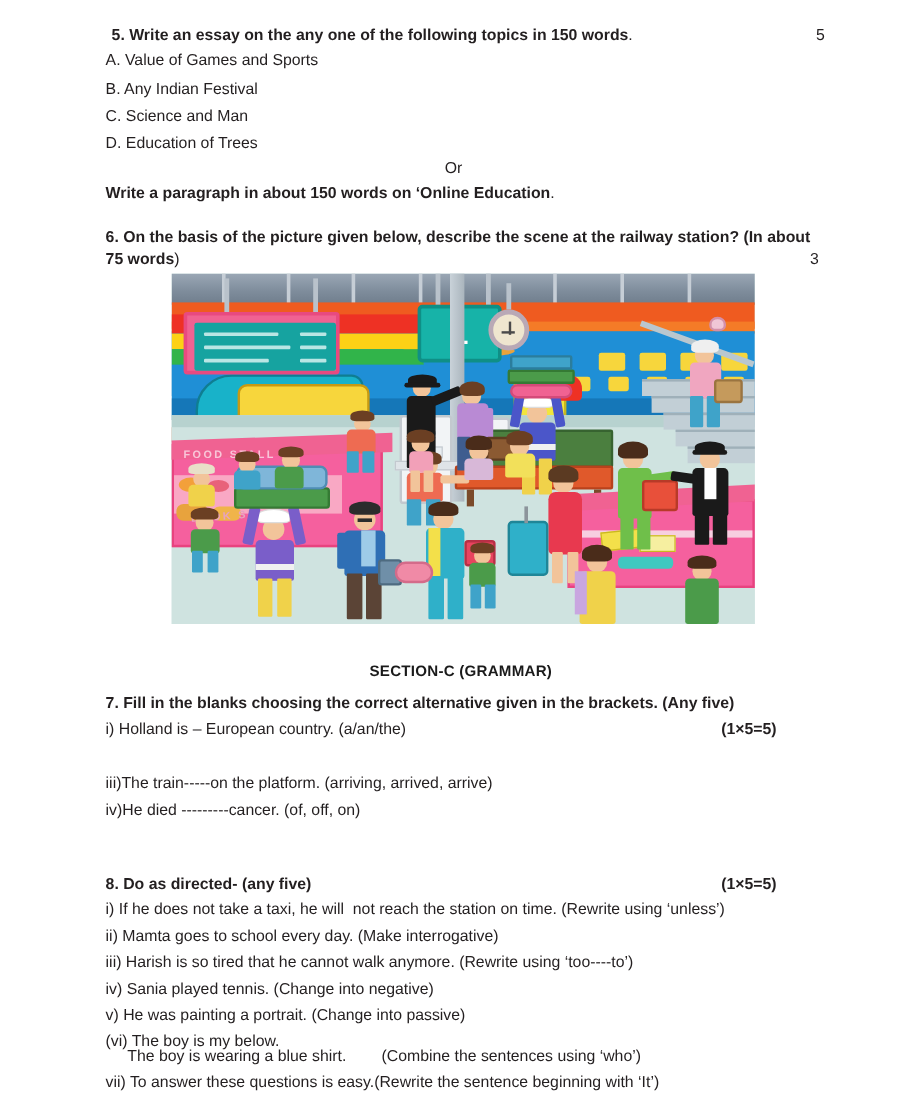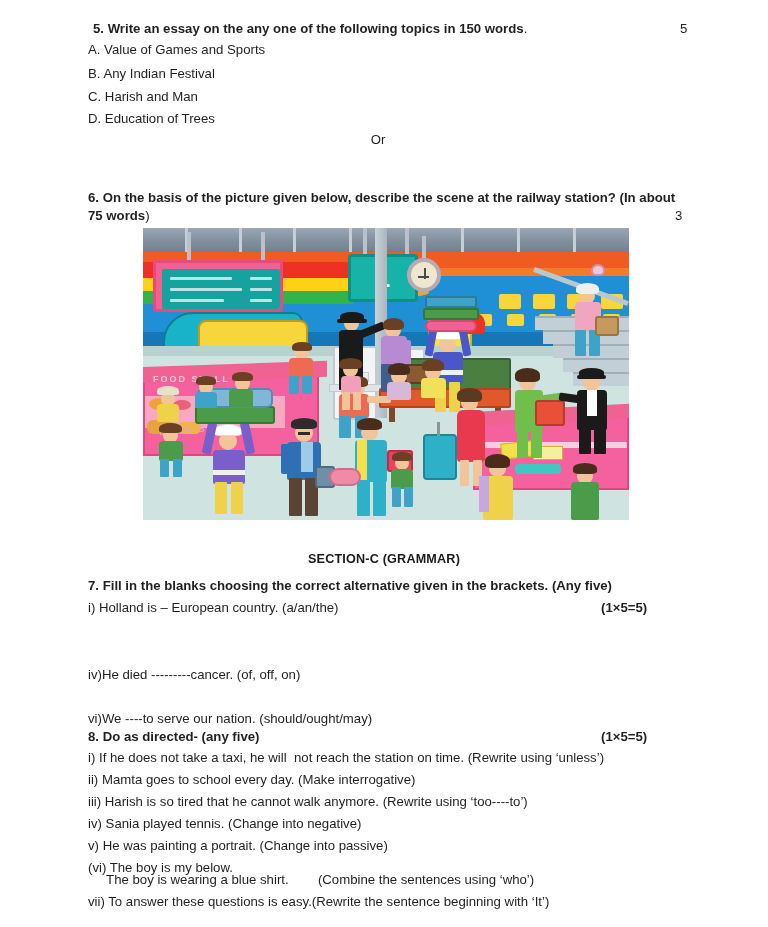--- a/index.html
+++ b/index.html
@@ -248,25 +248,26 @@
 </head>
 <body>
 
 <div class="page">
 
   <div class="line bold" style="left:93px; top:21px;"><span>5. Write an essay on the any one of the following topics in 150 words</span><span class="line" style="position:static; font-weight:normal;">.</span></div>
   <div class="marks" style="left:680px; top:21px;">5</div>
 
   <div class="line" style="left:88px; top:42px;">A. Value of Games and Sports</div>
   <div class="line" style="left:88px; top:66px;">B. Any Indian Festival</div>
-  <div class="line" style="left:88px; top:89px;">C. Harish and Man</div>
+  <div class="line" style="left:88px; top:89px;">C. Science and Man</div>
   <div class="line" style="left:88px; top:111px;">D. Education of Trees</div>
 
   <div class="centered" style="left:338px; top:132px; width:80px;">Or</div>
 
+  <div class="line bold" style="left:88px; top:153px;"><span>Write a paragraph in about 150 words on ‘Online Education</span><span style="font-weight:normal;">.</span></div>
 
   <div class="line bold" style="left:88px; top:190px;">6. On the basis of the picture given below, describe the scene at the railway station? (In about</div>
   <div class="line bold" style="left:88px; top:208px;"><span>75 words</span><span style="font-weight:normal;">)</span></div>
   <div class="marks" style="left:675px; top:208px;">3</div>
 
   <div class="illo">
 
     <div class="roof"></div>
     <div class="roof-beam" style="left:42px;"></div>
     <div class="roof-beam" style="left:96px;"></div>
@@ -532,22 +533,22 @@
     <div class="leg" style="left:17px; top:231px; width:9px; height:18px; background:#3fa3c9;"></div>
     <div class="leg" style="left:30px; top:231px; width:9px; height:18px; background:#3fa3c9;"></div>
 
   </div>
 
   <div class="section-head" style="top:552px;">SECTION-C (GRAMMAR)</div>
 
   <div class="line bold" style="left:88px; top:578px;">7. Fill in the blanks choosing the correct alternative given in the brackets. (Any five)</div>
   <div class="line" style="left:88px; top:600px;">i) Holland is – European country. (a/an/the)</div>
   <div class="marks b" style="left:601px; top:600px;">(1×5=5)</div>
+  <div class="line" style="left:88px; top:645px;">iii)The train-----on the platform. (arriving, arrived, arrive)</div>
   <div class="line" style="left:88px; top:667px;">iv)He died ---------cancer. (of, off, on)</div>
-  <div class="line" style="left:88px; top:711px;">vi)We ----to serve our nation. (should/ought/may)</div>
 
   <div class="line bold" style="left:88px; top:729px;">8. Do as directed- (any five)</div>
   <div class="marks b" style="left:601px; top:729px;">(1×5=5)</div>
 
   <div class="line" style="left:88px; top:750px;">i) If he does not take a taxi, he will  not reach the station on time. (Rewrite using ‘unless’)</div>
   <div class="line" style="left:88px; top:772px;">ii) Mamta goes to school every day. (Make interrogative)</div>
   <div class="line" style="left:88px; top:794px;">iii) Harish is so tired that he cannot walk anymore. (Rewrite using ‘too----to’)</div>
   <div class="line" style="left:88px; top:816px;">iv) Sania played tennis. (Change into negative)</div>
   <div class="line" style="left:88px; top:838px;">v) He was painting a portrait. (Change into passive)</div>
   <div class="line" style="left:88px; top:860px;">(vi) The boy is my below.</div>

